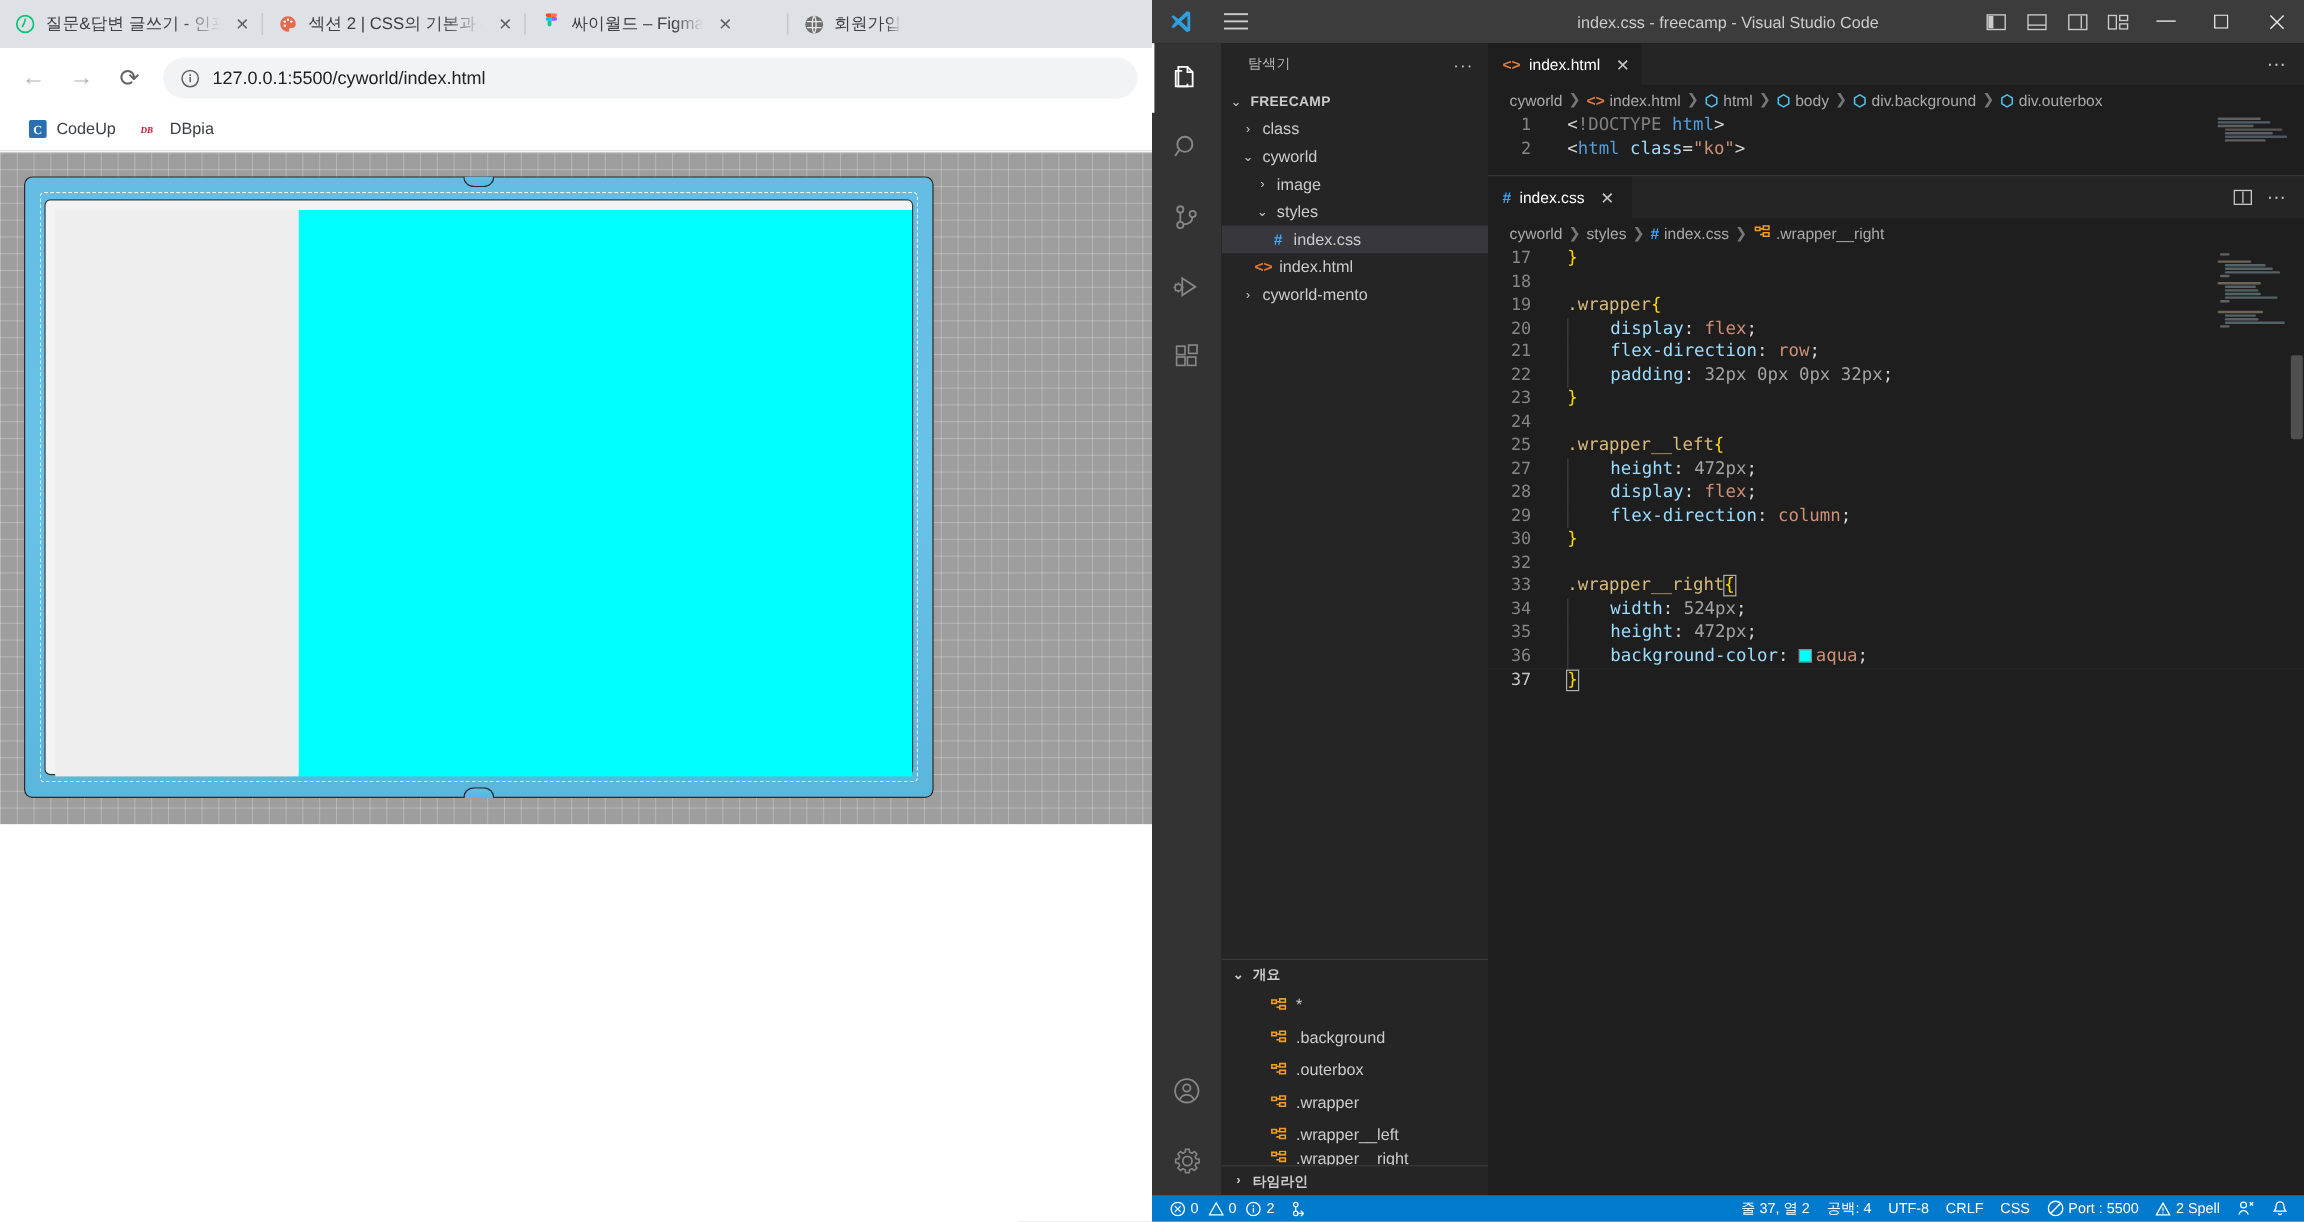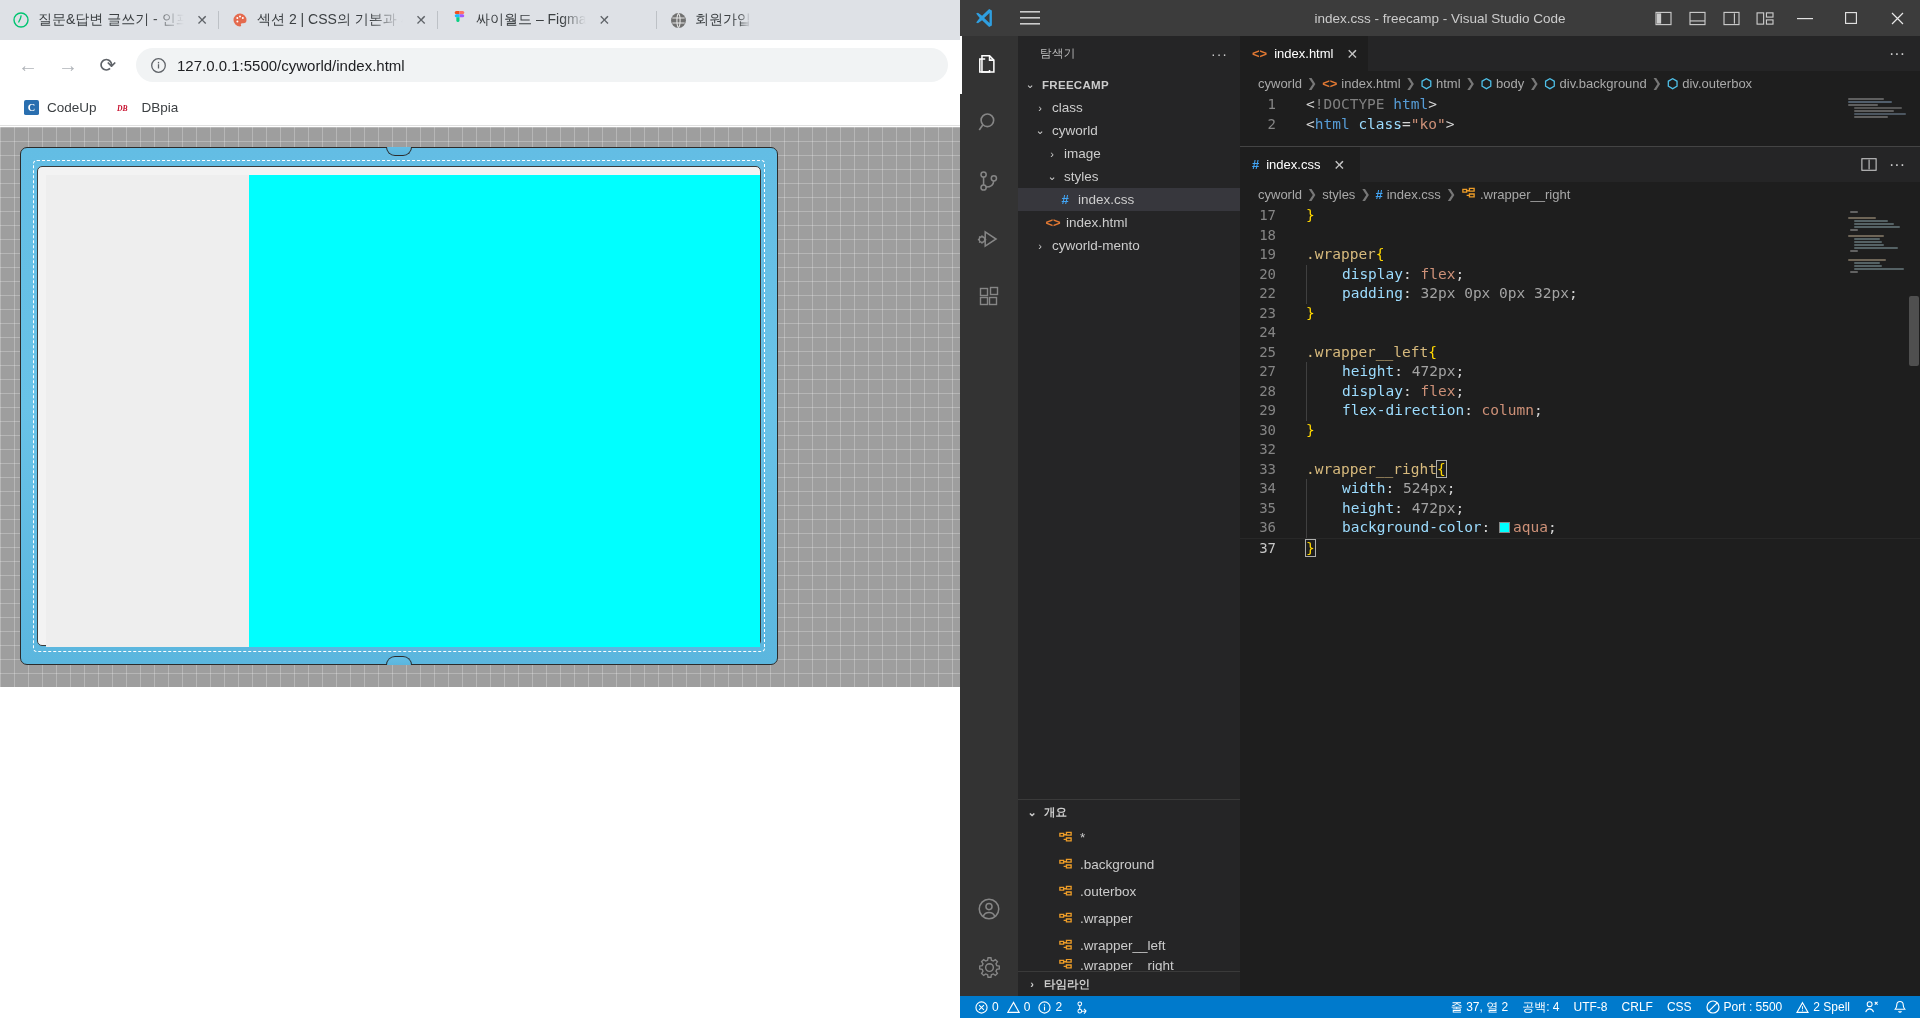--- a/index.html
+++ b/index.html
@@ -745,20 +745,21 @@
               <span>.wrapper__right</span>
             </span>
           </div>
 
           <div class="codearea">
 
             <div class="codeline"><span class="ln">17</span><span class="ctext"><span class="tok-brace">}</span></span></div>
             <div class="codeline"><span class="ln">18</span><span class="ctext"></span></div>
             <div class="codeline"><span class="ln">19</span><span class="ctext"><span class="tok-sel">.wrapper</span><span class="tok-brace">{</span></span></div>
             <div class="codeline"><span class="ln">20</span><span class="ctext"><span class="indent-guide"></span>    <span class="tok-prop">display</span><span class="tok-punc">:</span> <span class="tok-val">flex</span><span class="tok-punc">;</span></span></div>
+            <div class="codeline"><span class="ln">21</span><span class="ctext"><span class="indent-guide"></span>    <span class="tok-prop">flex-direction</span><span class="tok-punc">:</span> <span class="tok-val">row</span><span class="tok-punc">;</span></span></div>
             <div class="codeline"><span class="ln">22</span><span class="ctext"><span class="indent-guide"></span>    <span class="tok-prop">padding</span><span class="tok-punc">:</span> <span class="tok-num">32px</span> <span class="tok-num">0px</span> <span class="tok-num">0px</span> <span class="tok-num">32px</span><span class="tok-punc">;</span></span></div>
             <div class="codeline"><span class="ln">23</span><span class="ctext"><span class="tok-brace">}</span></span></div>
             <div class="codeline"><span class="ln">24</span><span class="ctext"></span></div>
             <div class="codeline"><span class="ln">25</span><span class="ctext"><span class="tok-sel">.wrapper__left</span><span class="tok-brace">{</span></span></div>
             <div class="codeline"><span class="ln">27</span><span class="ctext"><span class="indent-guide"></span>    <span class="tok-prop">height</span><span class="tok-punc">:</span> <span class="tok-num">472px</span><span class="tok-punc">;</span></span></div>
             <div class="codeline"><span class="ln">28</span><span class="ctext"><span class="indent-guide"></span>    <span class="tok-prop">display</span><span class="tok-punc">:</span> <span class="tok-val">flex</span><span class="tok-punc">;</span></span></div>
             <div class="codeline"><span class="ln">29</span><span class="ctext"><span class="indent-guide"></span>    <span class="tok-prop">flex-direction</span><span class="tok-punc">:</span> <span class="tok-val">column</span><span class="tok-punc">;</span></span></div>
             <div class="codeline"><span class="ln">30</span><span class="ctext"><span class="tok-brace">}</span></span></div>
             <div class="codeline"><span class="ln">32</span><span class="ctext"></span></div>
             <div class="codeline"><span class="ln">33</span><span class="ctext"><span class="tok-sel">.wrapper__right</span><span class="tok-brace cursor-box">{</span></span></div>

